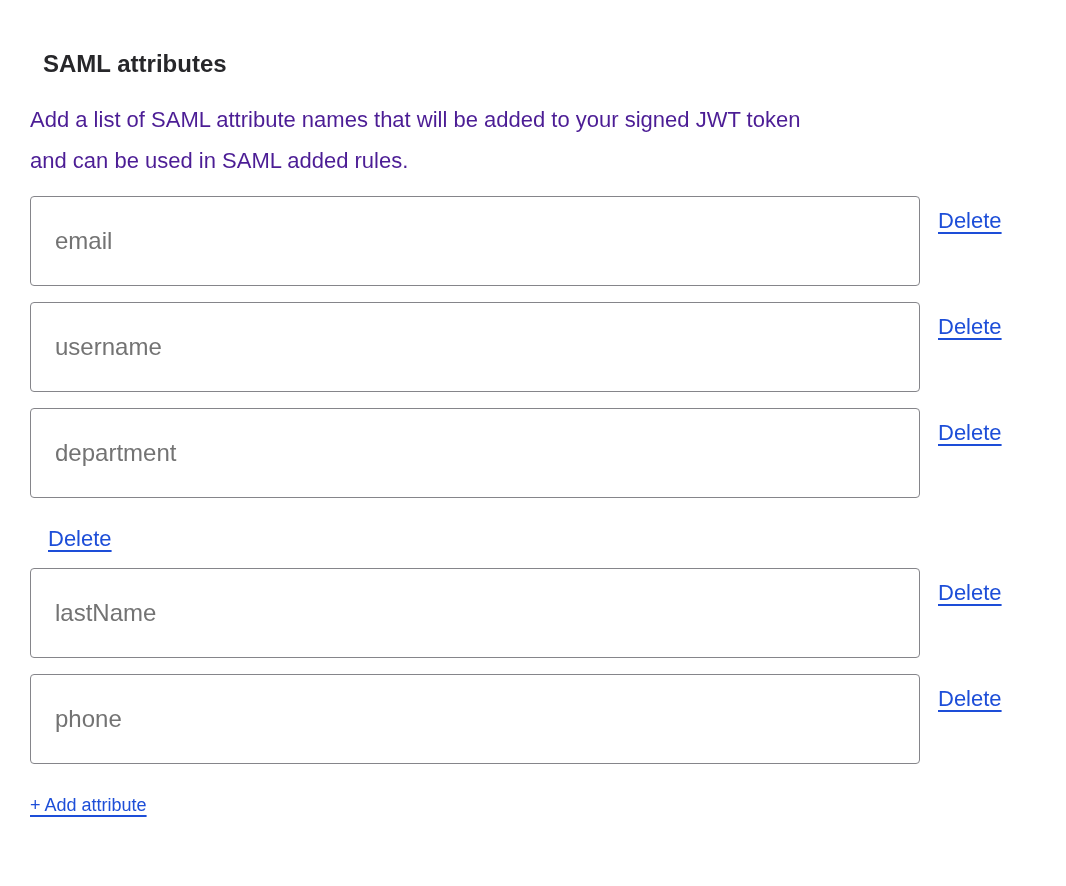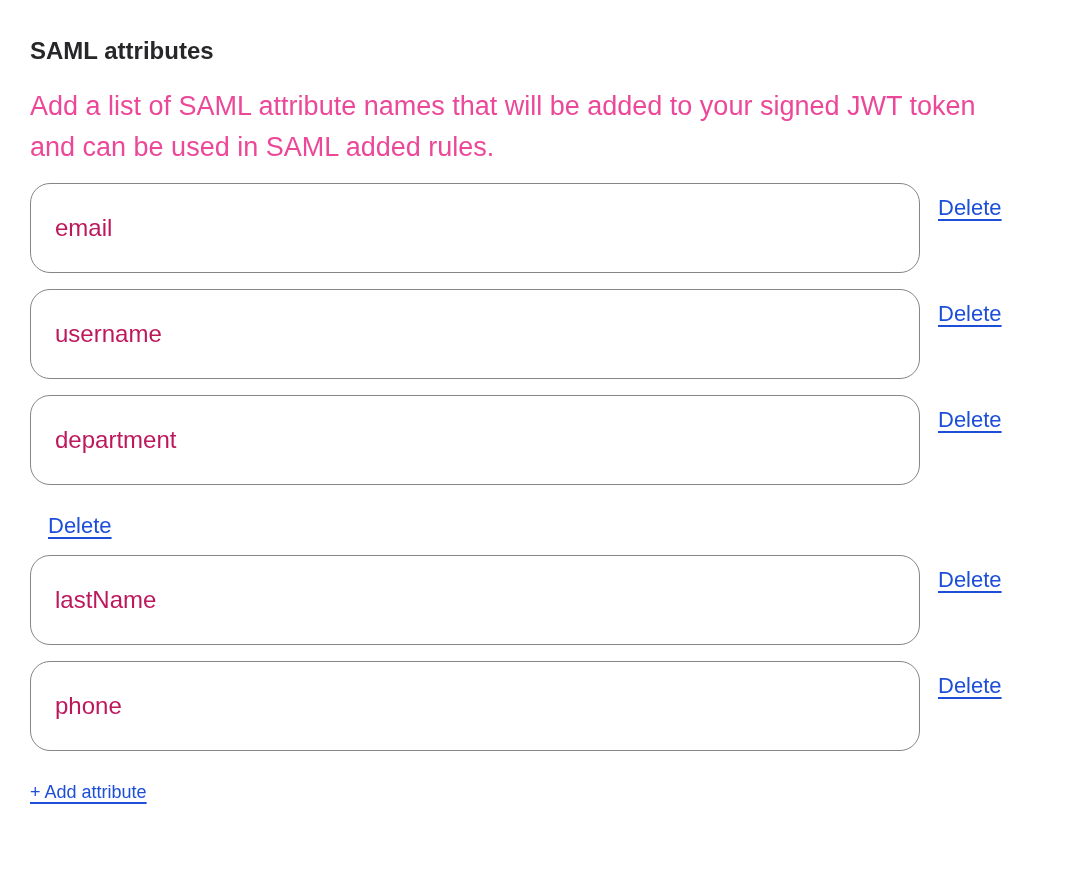--- a/index.html
+++ b/index.html
@@ -10,52 +10,52 @@
   }
   body {
     width: 1066px;
     height: 886px;
     box-sizing: border-box;
   }
   .container {
     padding: 36px 30px 0 30px;
   }
   .page-title {
-    margin: 0;
+    margin: 13px;
     font-size: 24px;
     line-height: 30px;
     font-weight: 700;
     color: #27272a;
   }
   .page-description {
     margin: 20px 0 15px 0;
-    font-size: 27px;
+    font-size: 22px;
     line-height: 41px;
     font-weight: 400;
-    color: #ec4899;
+    color: #4c1d95;
   }
   .page-description span {
     display: block;
   }
   .attr-row {
     display: flex;
     align-items: flex-start;
     margin-bottom: 16px;
   }
   .attr-input {
     box-sizing: border-box;
     width: 890px;
     height: 90px;
     border: 1.5px solid #85858a;
-    border-radius: 20px;
+    border-radius: 4px;
     background: #ffffff;
     padding: 0 24px;
     font-family: "Liberation Sans", sans-serif;
     font-size: 24px;
-    color: #be185d;
+    color: #737373;
     outline: none;
   }
   .link {
     color: #1d4ed8;
     text-decoration: underline;
     text-underline-offset: 4px;
     text-decoration-thickness: 1.5px;
     cursor: pointer;
   }
   .delete-link {

